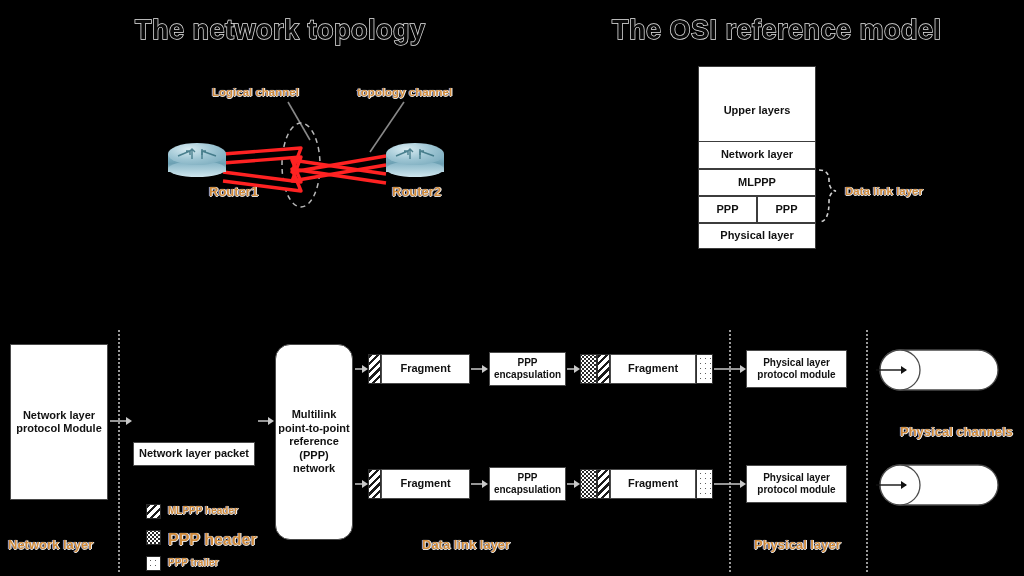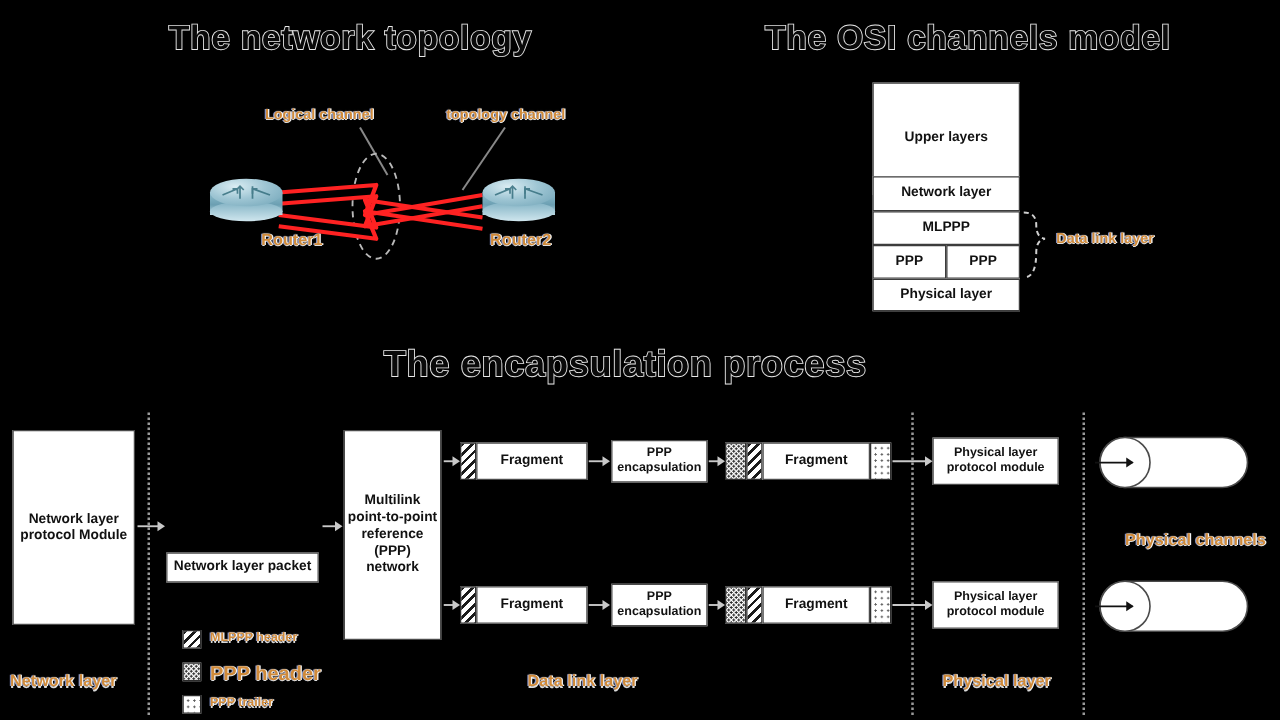--- a/index.html
+++ b/index.html
@@ -147,54 +147,53 @@
     <div class="top"></div>
     <svg class="arrows" width="58" height="18">
       <path d="M10,11 L22,6 M18,6 L22,6 L22,10" stroke="#36707f" stroke-width="1.4" fill="none"></path>
       <path d="M48,11 L34,6 M38,6 L34,6 L34,10" stroke="#36707f" stroke-width="1.4" fill="none"></path>
       <path d="M24,14 L24,4 M21,7 L24,4 L27,7" stroke="#36707f" stroke-width="1.4" fill="none"></path>
       <path d="M34,14 L34,4" stroke="#36707f" stroke-width="1.4" fill="none"></path>
     </svg>
   </div>
   <div class="lbl-glow lg" style="left:392px;top:184px;">Router2</div>
 
-  <div class="title" style="left:612px;top:15px;">The OSI channels model</div>
+  <div class="title" style="left:612px;top:15px;">The OSI reference model</div>
 
   <div class="box osi" style="left:698px;top:66px;width:118px;height:90px;">Upper layers</div>
 
   <div class="box osi" style="left:698px;top:141px;width:118px;height:28px;">Network layer</div>
 
   <div class="box osi" style="left:698px;top:169px;width:118px;height:27px;">MLPPP</div>
 
   <div class="box osi" style="left:698px;top:196px;width:59px;height:27px;">PPP</div>
 
   <div class="box osi" style="left:757px;top:196px;width:59px;height:27px;">PPP</div>
 
   <div class="box osi" style="left:698px;top:223px;width:118px;height:26px;">Physical layer</div>
 
   <svg width="1024" height="576" style="pointer-events:none;">
     <path d="M819,170 Q829,170 829,180 Q829,190 836,191 Q829,192 829,202 Q829,222 819,222" class="nofill" stroke="#cfcfcf" stroke-width="1.6" stroke-dasharray="4 3"></path>
   </svg>
 
   <div class="lbl-glow" style="left:845px;top:185px;">Data link layer</div>
 
-  <div class="title big" style="left:307px;top:276px;">The encapsulation process</div>
 
   <div class="vsep" style="left:118px;top:330px;height:242px;"></div>
   <div class="vsep" style="left:729px;top:330px;height:242px;"></div>
   <div class="vsep" style="left:866px;top:330px;height:242px;"></div>
 
   <div class="box" style="left:10px;top:344px;width:98px;height:156px;flex-direction:column;">
     <span>Network layer</span>
     <span>protocol Module</span>
   </div>
 
   <div class="box" style="left:133px;top:410px;width:122px;height:24px;margin-top:32px;">Network layer packet</div>
 
-  <div class="box" style="left:275px;top:344px;width:78px;height:168px;flex-direction:column;">
+  <div class="box" style="left:275px;top:344px;width:78px;height:196px;flex-direction:column;border-radius:15px;">
     <span>Multilink</span>
     <span>point-to-point</span>
     <span>reference (PPP)</span>
     <span>network</span>
   </div>
 
   <div class="pat pat-mlppp" style="left:368px;top:354px;width:13px;height:30px;"></div>
   <div class="box" style="left:381px;top:354px;width:89px;height:30px;">Fragment</div>
 
   <div class="box sm" style="left:489px;top:352px;width:77px;height:34px;flex-direction:column;">

